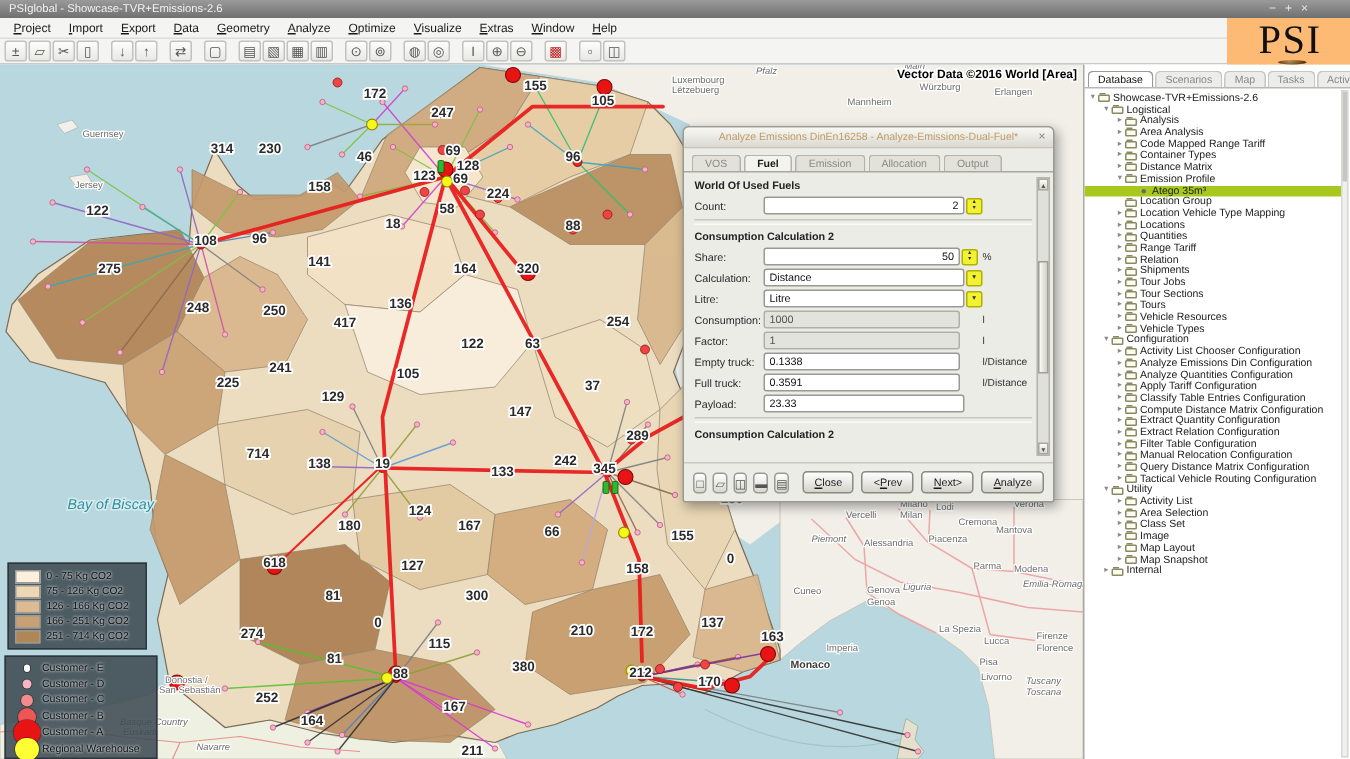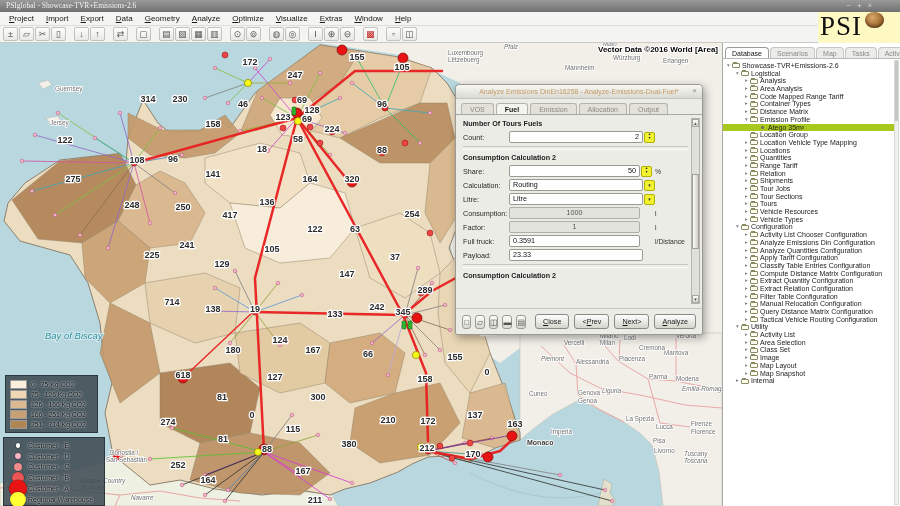--- a/index.html
+++ b/index.html
@@ -1,32 +1,32 @@
 <!DOCTYPE html>
 <html><head>
 <meta charset="utf-8">
 <style>
   html,body{margin:0;padding:0;background:#888;}
   #app{position:relative;width:900px;height:506px;overflow:hidden;background:#fff;
        font-family:"Liberation Sans",sans-serif;-webkit-font-smoothing:antialiased;cursor:default;}
   
   #titlebar{position:absolute;left:0;top:0;width:900px;height:12px;
     background:linear-gradient(#9a9a9a,#707070);color:#f2f2f2;font-size:7.5px;line-height:12px;
-    padding-left:6px;box-sizing:border-box;font-family:Liberation Serif, serif;}
+    padding-left:6px;box-sizing:border-box;}
   #win-controls{position:absolute;right:28px;top:0px;height:12px;display:flex;gap:6px;color:#e6e6e6;font-size:8px;line-height:11px;}
   #win-controls span{cursor:pointer;}
   #menubar{position:absolute;left:0;top:12px;width:900px;height:14px;background:#f4f4f2;border-bottom:1px solid #dcdcda;box-sizing:border-box;display:flex;align-items:center;gap:2px;padding-left:4px;}
   #menubar .mi{font-size:8px;color:#1a1a1a;padding:1px 5px;}
   #menubar .mi u{text-decoration:underline;}
   #toolbar{position:absolute;left:0;top:26px;width:900px;height:17px;background:#f4f4f2;border-bottom:1px solid #c9c9c5;box-sizing:border-box;display:flex;align-items:center;padding-left:3px;}
   .tbtn{width:15px;height:14px;border:1px solid #c2c2be;border-radius:2px;background:linear-gradient(#fdfdfd,#e8e8e4);
         margin-right:1px;font-size:9px;line-height:13px;text-align:center;color:#555;box-sizing:border-box;}
   .tsep{width:7px;height:14px;}
   
-  #logo{position:absolute;right:0;top:12px;width:82px;height:31px;background:#fef9c3;display:flex;align-items:flex-start;justify-content:flex-start;padding-left:2px;box-sizing:border-box;z-index:5;}
+  #logo{position:absolute;right:0;top:12px;width:82px;height:31px;background:#fdba74;display:flex;align-items:center;justify-content:flex-start;padding-left:2px;box-sizing:border-box;z-index:5;flex-direction:column;}
   #logo .psi{font-family:"Liberation Serif",serif;font-size:27px;line-height:28px;color:#111;letter-spacing:1px;}
   #walnut{width:19px;height:16px;border-radius:50% 50% 48% 48%;margin-left:3px;
     background:radial-gradient(circle at 40% 35%,#d8a869,#a06a30 60%,#6b3f15);box-shadow:inset 0 -2px 3px rgba(0,0,0,.35);}
   
   #content{position:absolute;left:0;top:43px;width:900px;height:463px;}
   #map-wrap{position:absolute;left:0;top:0;width:722px;height:463px;background:#b9d7de;overflow:hidden;}
   
   #panel{position:absolute;left:722px;top:0;width:178px;height:463px;background:#fff;border-left:1px solid #a8a8a4;box-sizing:border-box;}
   #panel-tabs{position:absolute;left:0;top:2px;width:178px;height:14px;display:flex;align-items:flex-end;border-bottom:1px solid #b8b8b4;box-sizing:border-box;padding-left:2px;}
   .ptab{font-size:7px;color:#888;padding:2px 6px 1px 6px;border:1px solid #c6c6c2;border-bottom:none;border-radius:4px 4px 0 0;background:#ececea;margin-right:1px;white-space:nowrap;}
@@ -62,21 +62,21 @@
     padding:2px 8px 1px 8px;margin-right:2px;}
   .dtab.active{background:#f4f4ee;color:#1a1a1a;font-weight:bold;}
   #dlg-body{position:relative;height:193px;overflow:hidden;padding:3px 14px 0 7px;box-sizing:border-box;}
   .dlg-group-header{font-weight:bold;font-size:7.2px;color:#222;height:12px;line-height:12px;}
   .dlg-divider{height:2px;border-top:1px solid #c8c8c0;border-bottom:1px solid #fbfbf7;margin:2px 0;}
   .dlg-row{display:flex;align-items:center;height:14px;}
   .dlg-label{width:46px;flex:0 0 46px;color:#2a2a2a;font-size:7.2px;}
   .dlg-input{flex:1;height:10px;line-height:10px;background:#fff;border:1px solid #9a9a94;border-radius:2px;
     font-size:7.2px;color:#111;padding:0 3px;overflow:hidden;white-space:nowrap;}
   .dlg-input.right{text-align:right;}
-  .dlg-input.disabled{background:#e3e3dd;color:#555;border-color:#b0b0a8;text-align:center;}
+  .dlg-input.disabled{background:#e3e3dd;color:#555;border-color:#b0b0a8;}
   .ctrl{width:11px;height:11px;flex:0 0 11px;margin-left:1px;background:#f2f232;border:1px solid #b0b000;border-radius:2px;
     display:flex;flex-direction:column;align-items:center;justify-content:center;box-sizing:border-box;}
   .ctrl span{font-size:3.6px;line-height:3.6px;color:#333;}
   .ctrl.drop span{font-size:5px;line-height:5px;}
   .dlg-unit{width:33px;flex:0 0 33px;font-size:6.8px;color:#333;padding-left:3px;white-space:nowrap;}
   .dlg-nounit{width:33px;flex:0 0 33px;}
   .dlg-noctl{width:12px;flex:0 0 12px;}
   #dlg-scroll{position:absolute;right:2px;top:3px;width:9px;height:186px;background:#e0e0da;border:1px solid #b4b4ac;box-sizing:border-box;}
   #dlg-scroll .arrow{position:absolute;left:0;width:7px;height:8px;font-size:4.5px;text-align:center;color:#555;line-height:8px;background:linear-gradient(#fcfcf8,#d8d8d0);border:1px solid #a8a8a0;box-sizing:border-box;}
   #dlg-scroll .thumb{position:absolute;left:0;top:55px;width:7px;height:75px;background:linear-gradient(90deg,#fcfcf8,#cfcfc7);border:1px solid #a0a098;box-sizing:border-box;}
@@ -577,21 +577,21 @@
       <div id="dlg-close">×</div>
       <div id="dlg-tabs">
           <span class="dtab">VOS</span>
           <span class="dtab active">Fuel</span>
           <span class="dtab">Emission</span>
           <span class="dtab">Allocation</span>
           <span class="dtab">Output</span>
         </div>
       <div id="dlg-body">
         <div id="dlg-sections">
-            <div class="dlg-group-header">Number Of Tours Fuels</div>
+            <div class="dlg-group-header">World Of Used Fuels</div>
             <div class="dlg-row">
               <span class="dlg-label">Count:</span>
               <div class="dlg-input right">2</div>
               <div class="ctrl">
                 <span>▲</span>
                 <span>▼</span>
               </div>
               <span class="dlg-nounit"></span>
             </div>
             <div class="dlg-divider"></div>
@@ -600,21 +600,21 @@
               <span class="dlg-label">Share:</span>
               <div class="dlg-input right">50</div>
               <div class="ctrl">
                 <span>▲</span>
                 <span>▼</span>
               </div>
               <span class="dlg-unit">%</span>
             </div>
             <div class="dlg-row">
               <span class="dlg-label">Calculation:</span>
-              <div class="dlg-input">Routing</div>
+              <div class="dlg-input">Distance</div>
               <div class="ctrl drop">
                 <span>▾</span>
               </div>
               <span class="dlg-nounit"></span>
             </div>
             <div class="dlg-row">
               <span class="dlg-label">Litre:</span>
               <div class="dlg-input">Litre</div>
               <div class="ctrl drop">
                 <span>▾</span>
@@ -627,20 +627,26 @@
               <span class="dlg-noctl"></span>
               <span class="dlg-unit">l</span>
             </div>
             <div class="dlg-row">
               <span class="dlg-label">Factor:</span>
               <div class="dlg-input disabled">1</div>
               <span class="dlg-noctl"></span>
               <span class="dlg-unit">l</span>
             </div>
             <div class="dlg-row">
+              <span class="dlg-label">Empty truck:</span>
+              <div class="dlg-input">0.1338</div>
+              <span class="dlg-noctl"></span>
+              <span class="dlg-unit">l/Distance</span>
+            </div>
+            <div class="dlg-row">
               <span class="dlg-label">Full truck:</span>
               <div class="dlg-input">0.3591</div>
               <span class="dlg-noctl"></span>
               <span class="dlg-unit">l/Distance</span>
             </div>
             <div class="dlg-row">
               <span class="dlg-label">Payload:</span>
               <div class="dlg-input">23.33</div>
               <span class="dlg-noctl"></span>
               <span class="dlg-nounit"></span>

